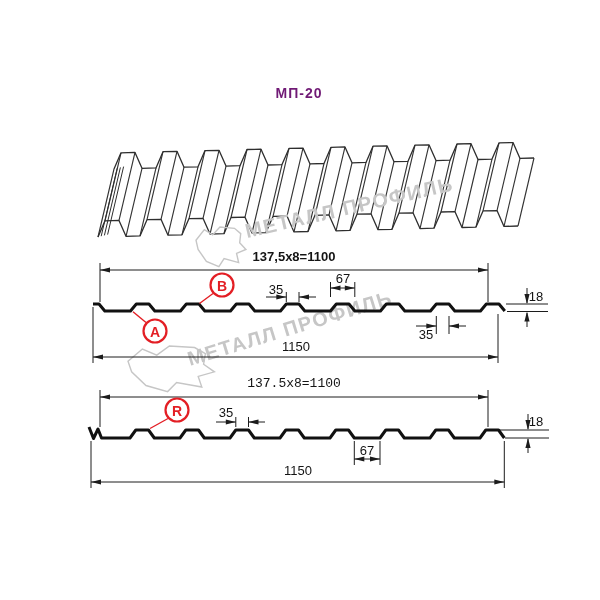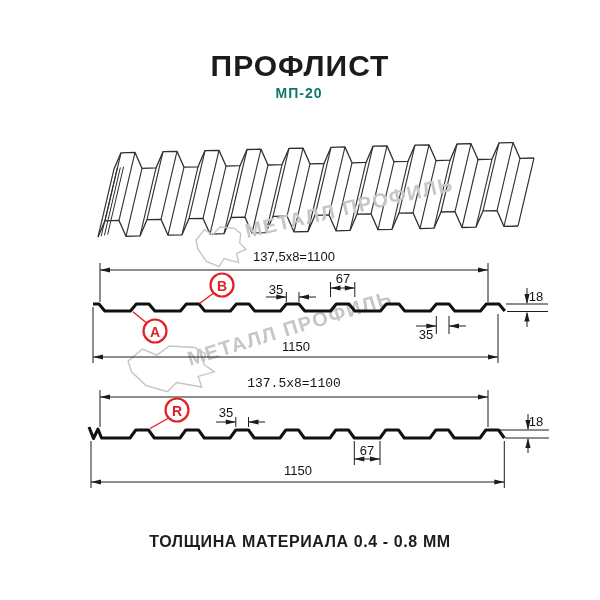--- a/index.html
+++ b/index.html
@@ -1,21 +1,21 @@
 <!DOCTYPE html>
 <html><head>
 <meta charset="utf-8">
 <style>
   html,body{margin:0;padding:0;background:#fff;}
   .stage{position:relative;width:600px;height:600px;background:#fff;overflow:hidden;
          font-family:"Liberation Sans",sans-serif;}
   .stage svg{position:absolute;left:0;top:0;}
   .txt{position:absolute;transform:translate(-50%,-50%);white-space:nowrap;color:#161616;}
   .t-title{font-size:30px;font-weight:800;letter-spacing:1px;color:#1b1b1b;}
-  .t-sub{font-size:14px;font-weight:700;letter-spacing:1px;color:#0f766e;}
+  .t-sub{font-size:14px;font-weight:700;letter-spacing:1px;color:#701a75;}
   .dim{font-size:13px;color:#141414;}
   .lbl{font-size:14px;font-weight:700;color:#e31e24;}
   .foot{font-size:16px;font-weight:600;letter-spacing:.6px;color:#1d1d1d;}
 </style>
 </head>
 <body>
 
 <div class="stage">
 
   <svg width="600" height="600" viewBox="0 0 600 600">
@@ -141,35 +141,33 @@
         <line x1="504.3" y1="441" x2="504.3" y2="488" stroke="#1c1c1c" stroke-width="1"></line>
         <line x1="91" y1="482" x2="504.3" y2="482" stroke="#1c1c1c" stroke-width="1"></line>
         <path d="M0,0 L-10,-2.6 L-10,2.6 Z" fill="#1c1c1c" transform="translate(91,482) rotate(180)"></path>
         <path d="M0,0 L-10,-2.6 L-10,2.6 Z" fill="#1c1c1c" transform="translate(504.3,482) rotate(0)"></path>
         <path d="M89.0,427.0 L93.5,438.5 L98.0,429.0 L101.5,438.0 L130.0,438.0 L135.8,430.0 L148.5,430.0 L154.3,438.0 L180.0,438.0 L185.8,430.0 L198.5,430.0 L204.3,438.0 L230.0,438.0 L235.8,430.0 L248.5,430.0 L254.3,438.0 L280.0,438.0 L285.8,430.0 L298.5,430.0 L304.3,438.0 L330.0,438.0 L335.8,430.0 L348.5,430.0 L354.3,438.0 L380.0,438.0 L385.8,430.0 L398.5,430.0 L404.3,438.0 L430.0,438.0 L435.8,430.0 L448.5,430.0 L454.3,438.0 L480.0,438.0 L485.8,430.0 L498.5,430.0 L504.3,438.0" stroke="#111111" stroke-width="3" fill="none" stroke-linejoin="round"></path>
         <line x1="168" y1="418.5" x2="150" y2="428.5" stroke="#e31e24" stroke-width="1.4"></line>
         <circle cx="177" cy="410" r="11.5" stroke="#e31e24" stroke-width="2.2" fill="#ffffff"></circle>
       </g>
     </svg>
 
-  <span class="txt t-title" style="left:300px;top:66px;">ПРОФЛИСТ</span>
   <span class="txt t-sub" style="left:299px;top:93px;">МП-20</span>
 
-  <span class="txt dim" style="left:294px;top:256px;">137,5x8=1100</span>
+  <span class="txt dim" style="left:294px;top:256px;font-weight:bold;">137,5x8=1100</span>
   <span class="txt dim" style="left:276px;top:289px;">35</span>
   <span class="txt dim" style="left:343px;top:278px;">67</span>
   <span class="txt dim" style="left:536px;top:296px;">18</span>
   <span class="txt dim" style="left:426px;top:334px;">35</span>
   <span class="txt dim" style="left:296px;top:346px;">1150</span>
 
   <span class="txt lbl" style="left:155px;top:331.5px;">А</span>
   <span class="txt lbl" style="left:222px;top:285.5px;">В</span>
 
   <span class="txt dim" style="left:294px;top:383px;font-family:Liberation Mono, monospace;">137.5x8=1100</span>
   <span class="txt dim" style="left:226px;top:412px;">35</span>
   <span class="txt dim" style="left:367px;top:450px;">67</span>
   <span class="txt dim" style="left:536px;top:421px;">18</span>
   <span class="txt dim" style="left:298px;top:470px;">1150</span>
 
   <span class="txt lbl" style="left:177px;top:410.5px;">R</span>
 
-  <span class="txt foot" style="left:300px;top:542px;">ТОЛЩИНА МАТЕРИАЛА 0.4 - 0.8 ММ</span>
 </div>
 
 </body></html>

